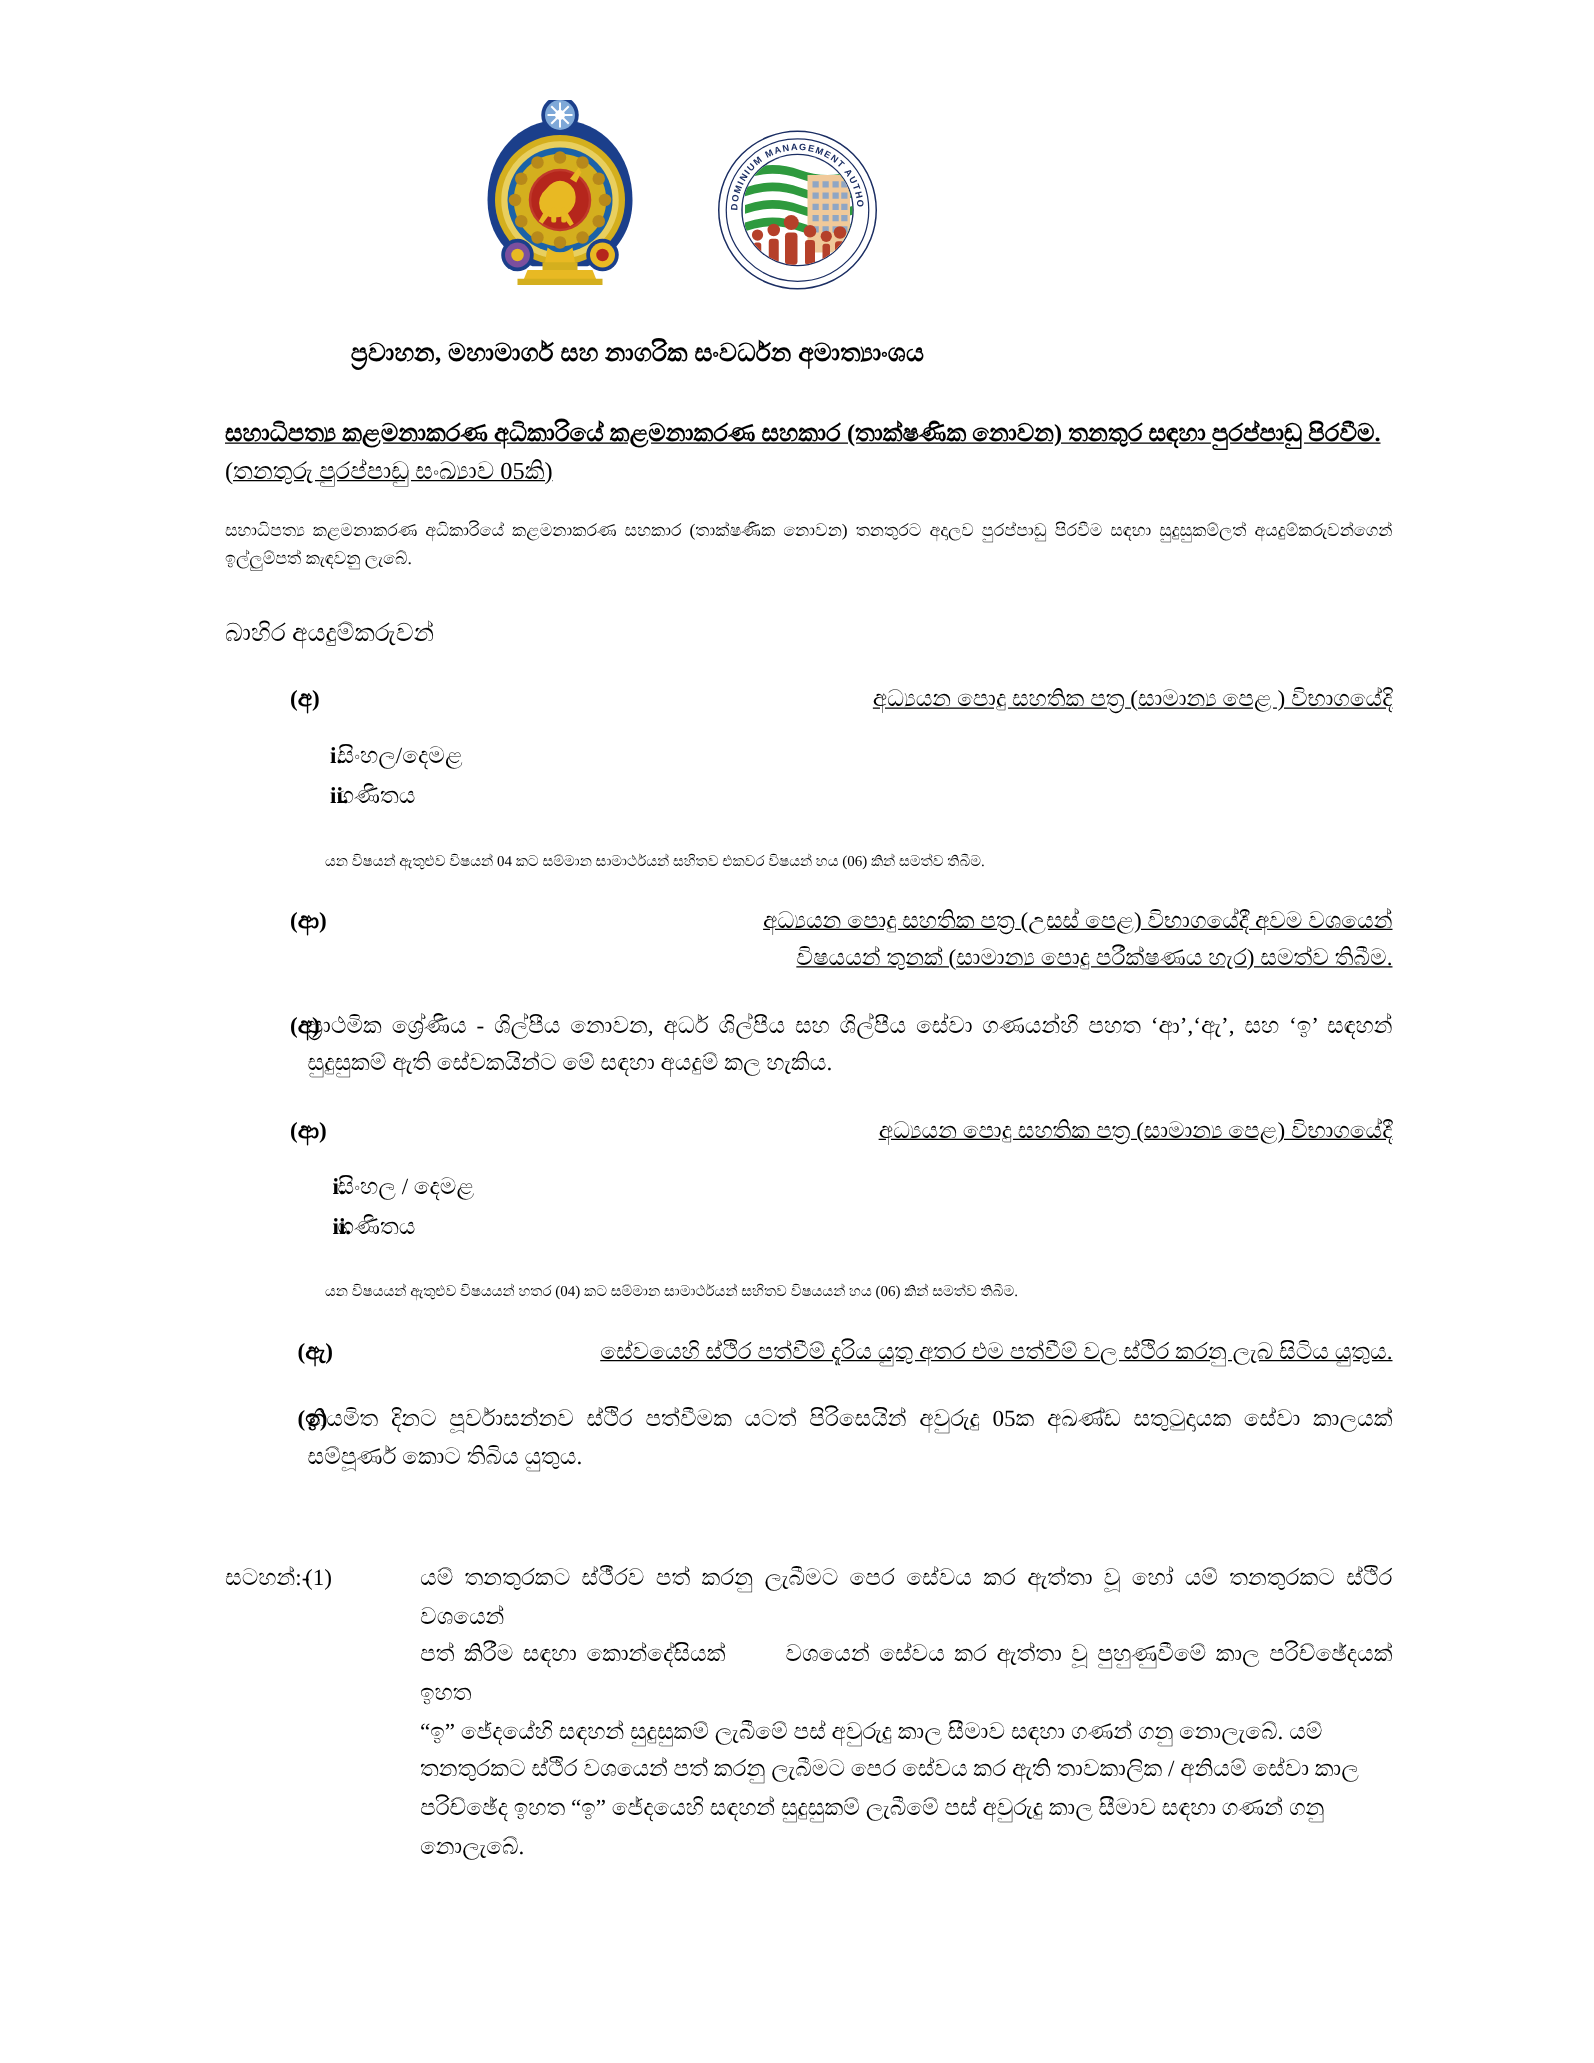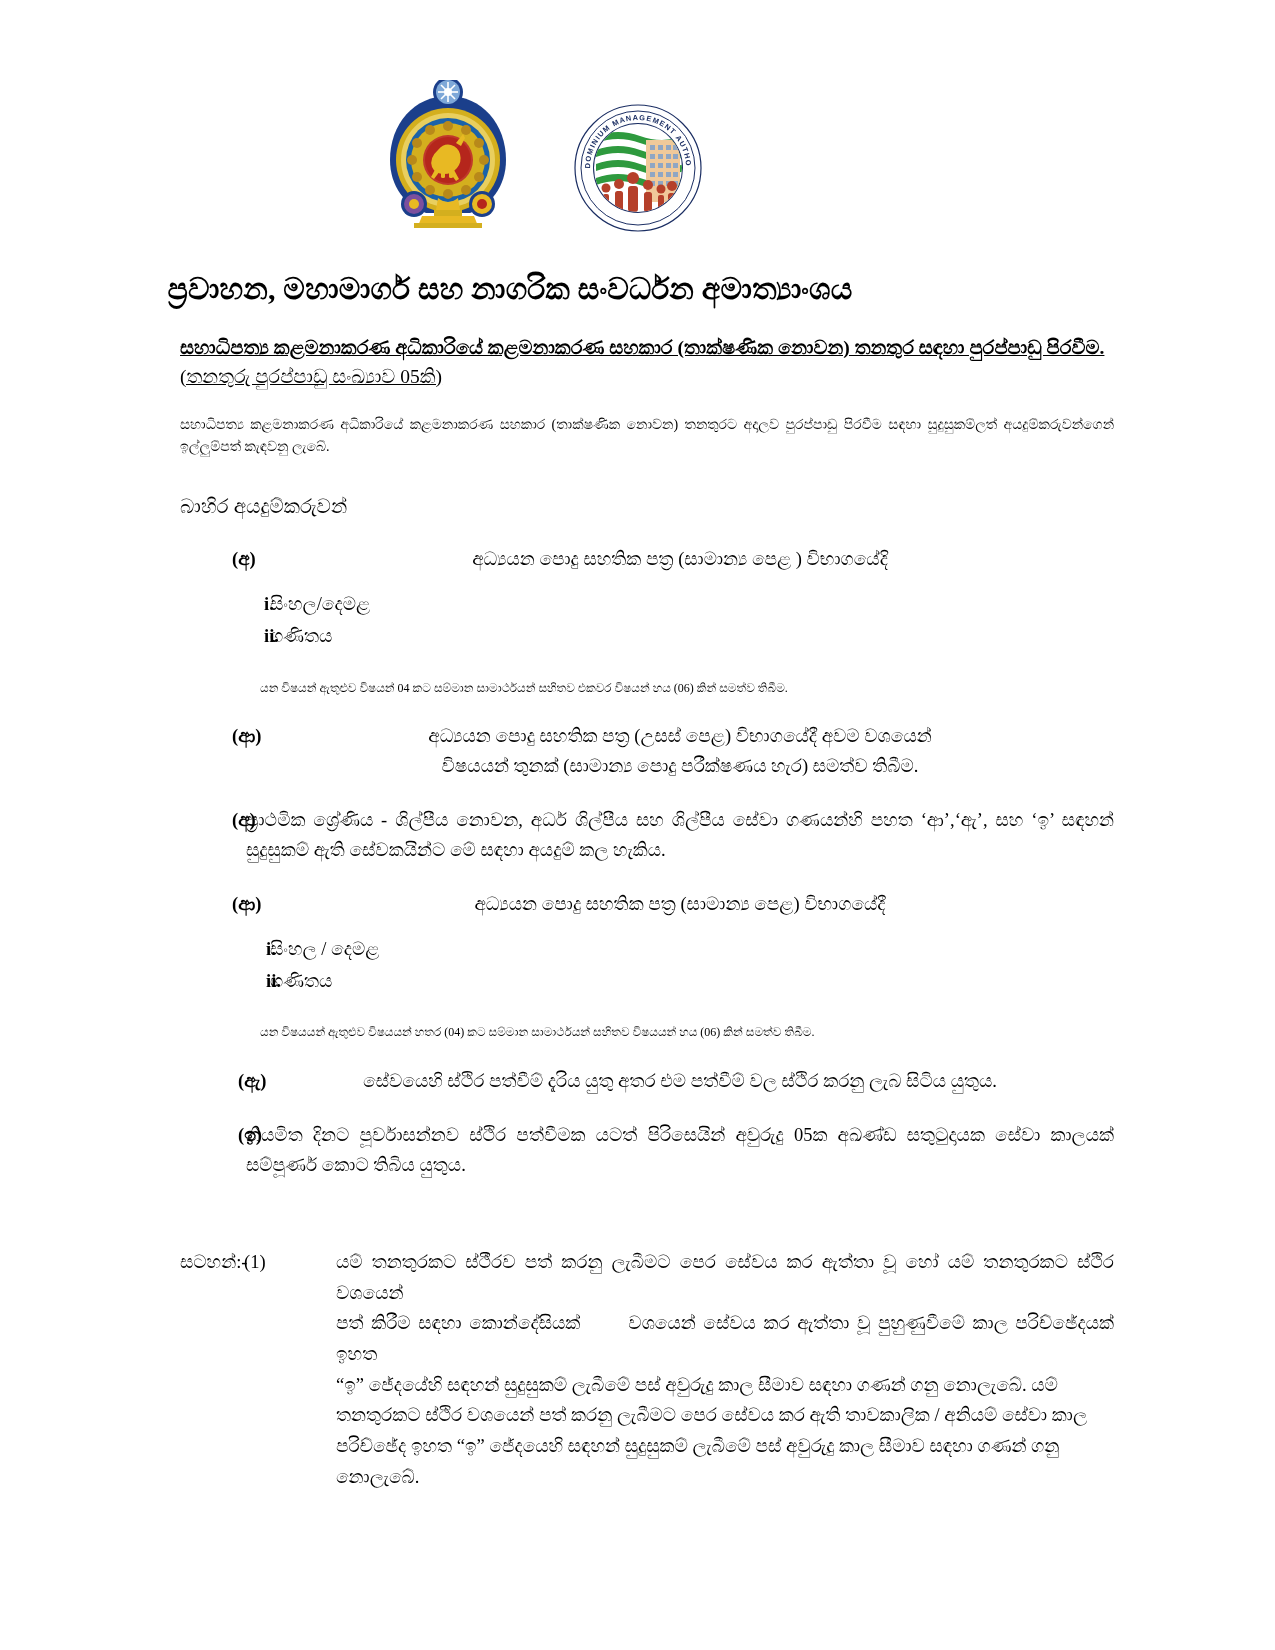--- a/index.html
+++ b/index.html
@@ -45,21 +45,21 @@
     height: 132px;
   }
 
   
   .ministry-title {
     position: absolute;
     top: 272px;
     left: 0;
     width: 1020px;
     text-align: center;
-    font-size: 30px;
+    font-size: 20px;
     font-weight: bold;
     letter-spacing: 0.2px;
   }
 
   .content {
     position: absolute;
     top: 333px;
     left: 180px;
     width: 934px;
   }
@@ -110,21 +110,21 @@
     font-weight: bold;
   }
   .item.indent-more .marker {
     padding-left: 58px;
   }
   .item .body {
     flex: 1 1 auto;
     text-align: justify;
     text-justify: inter-word;
   }
-  .item .body.nojust { text-align: center; }
+  .item .body.nojust { text-align: right; text-decoration: underline; }
 
   
   .roman-list {
     margin: 14px 0 0 0;
     padding: 0;
     list-style: none;
     font-size: 18.5px;
     line-height: 1.72;
   }
   .roman-list li {

